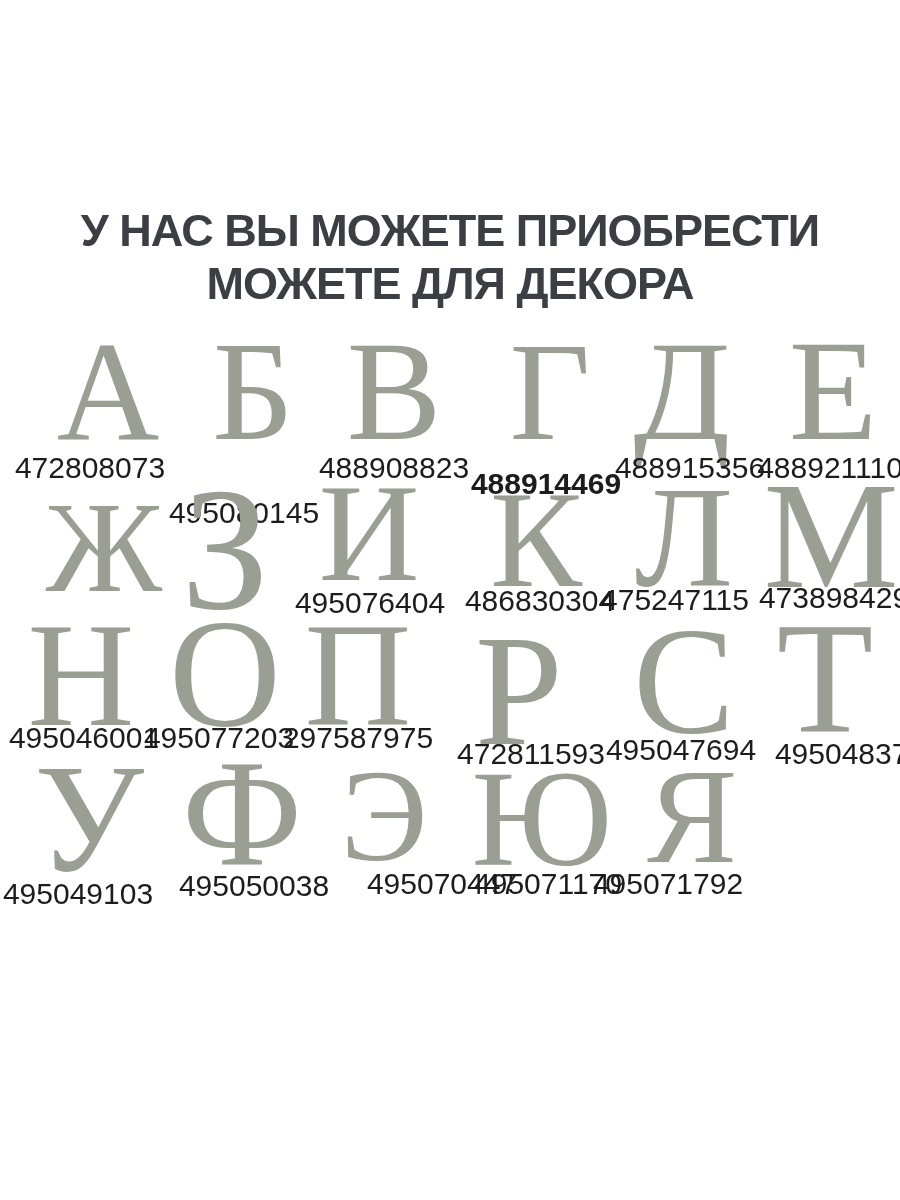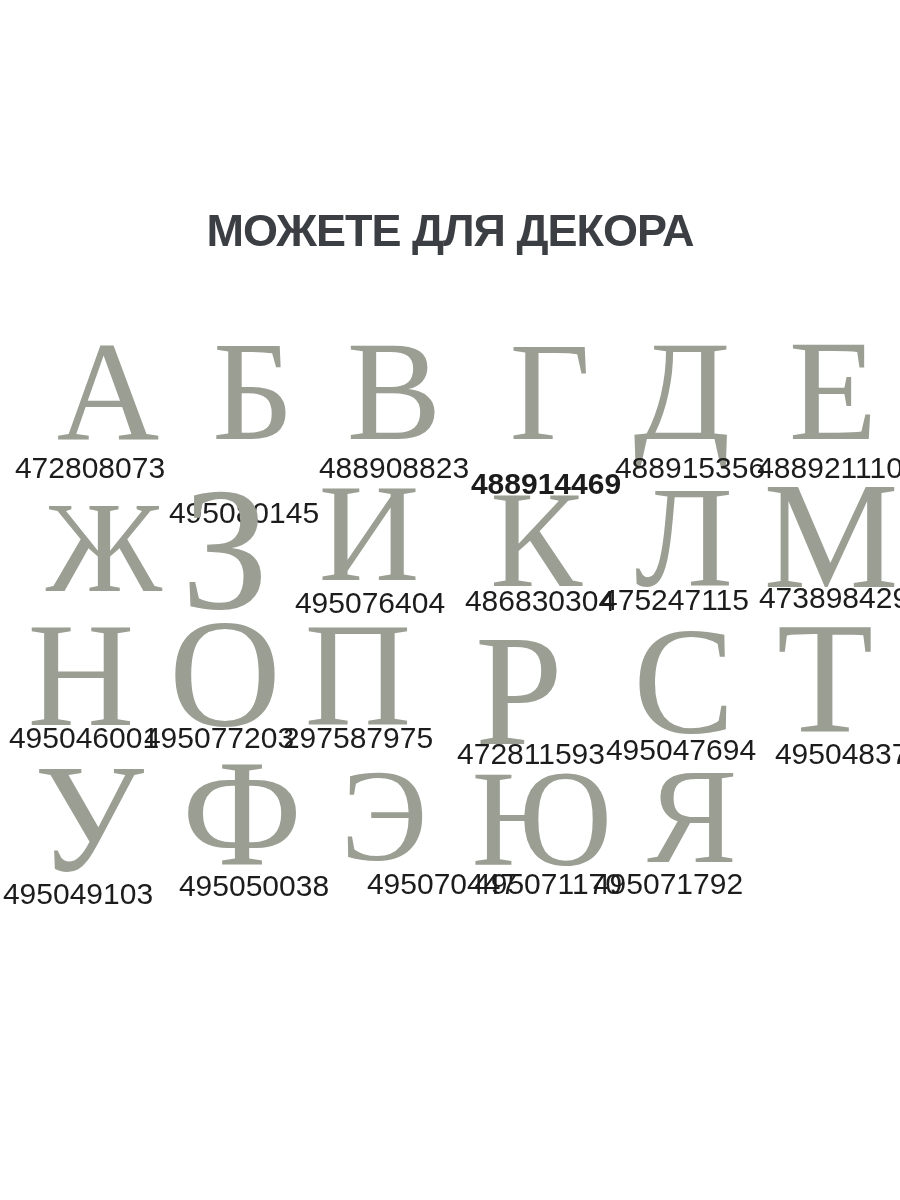--- a/index.html
+++ b/index.html
@@ -47,20 +47,21 @@
     color:var(--number-color);
     line-height:1;
     white-space:nowrap;
   }
 </style>
 </head>
 <body>
 
 <div class="canvas">
   <div class="title">
+    <div>У НАС ВЫ МОЖЕТЕ ПРИОБРЕСТИ</div>
     <div>МОЖЕТЕ ДЛЯ ДЕКОРА</div>
   </div>
   <div id="collage">
       <div class="cell">
         <span class="glyph" style="left: 108px; top: 320px; font-size: 142px;">А</span>
         <span class="code" style="left: 90px; top: 453px;">472808073</span>
       </div>
       <div class="cell">
         <span class="glyph" style="left: 253px; top: 320px; font-size: 142px;">Б</span>
         <span class="code" style="left: 244px; top: 453px; margin-top: 45px;">495080145</span>

